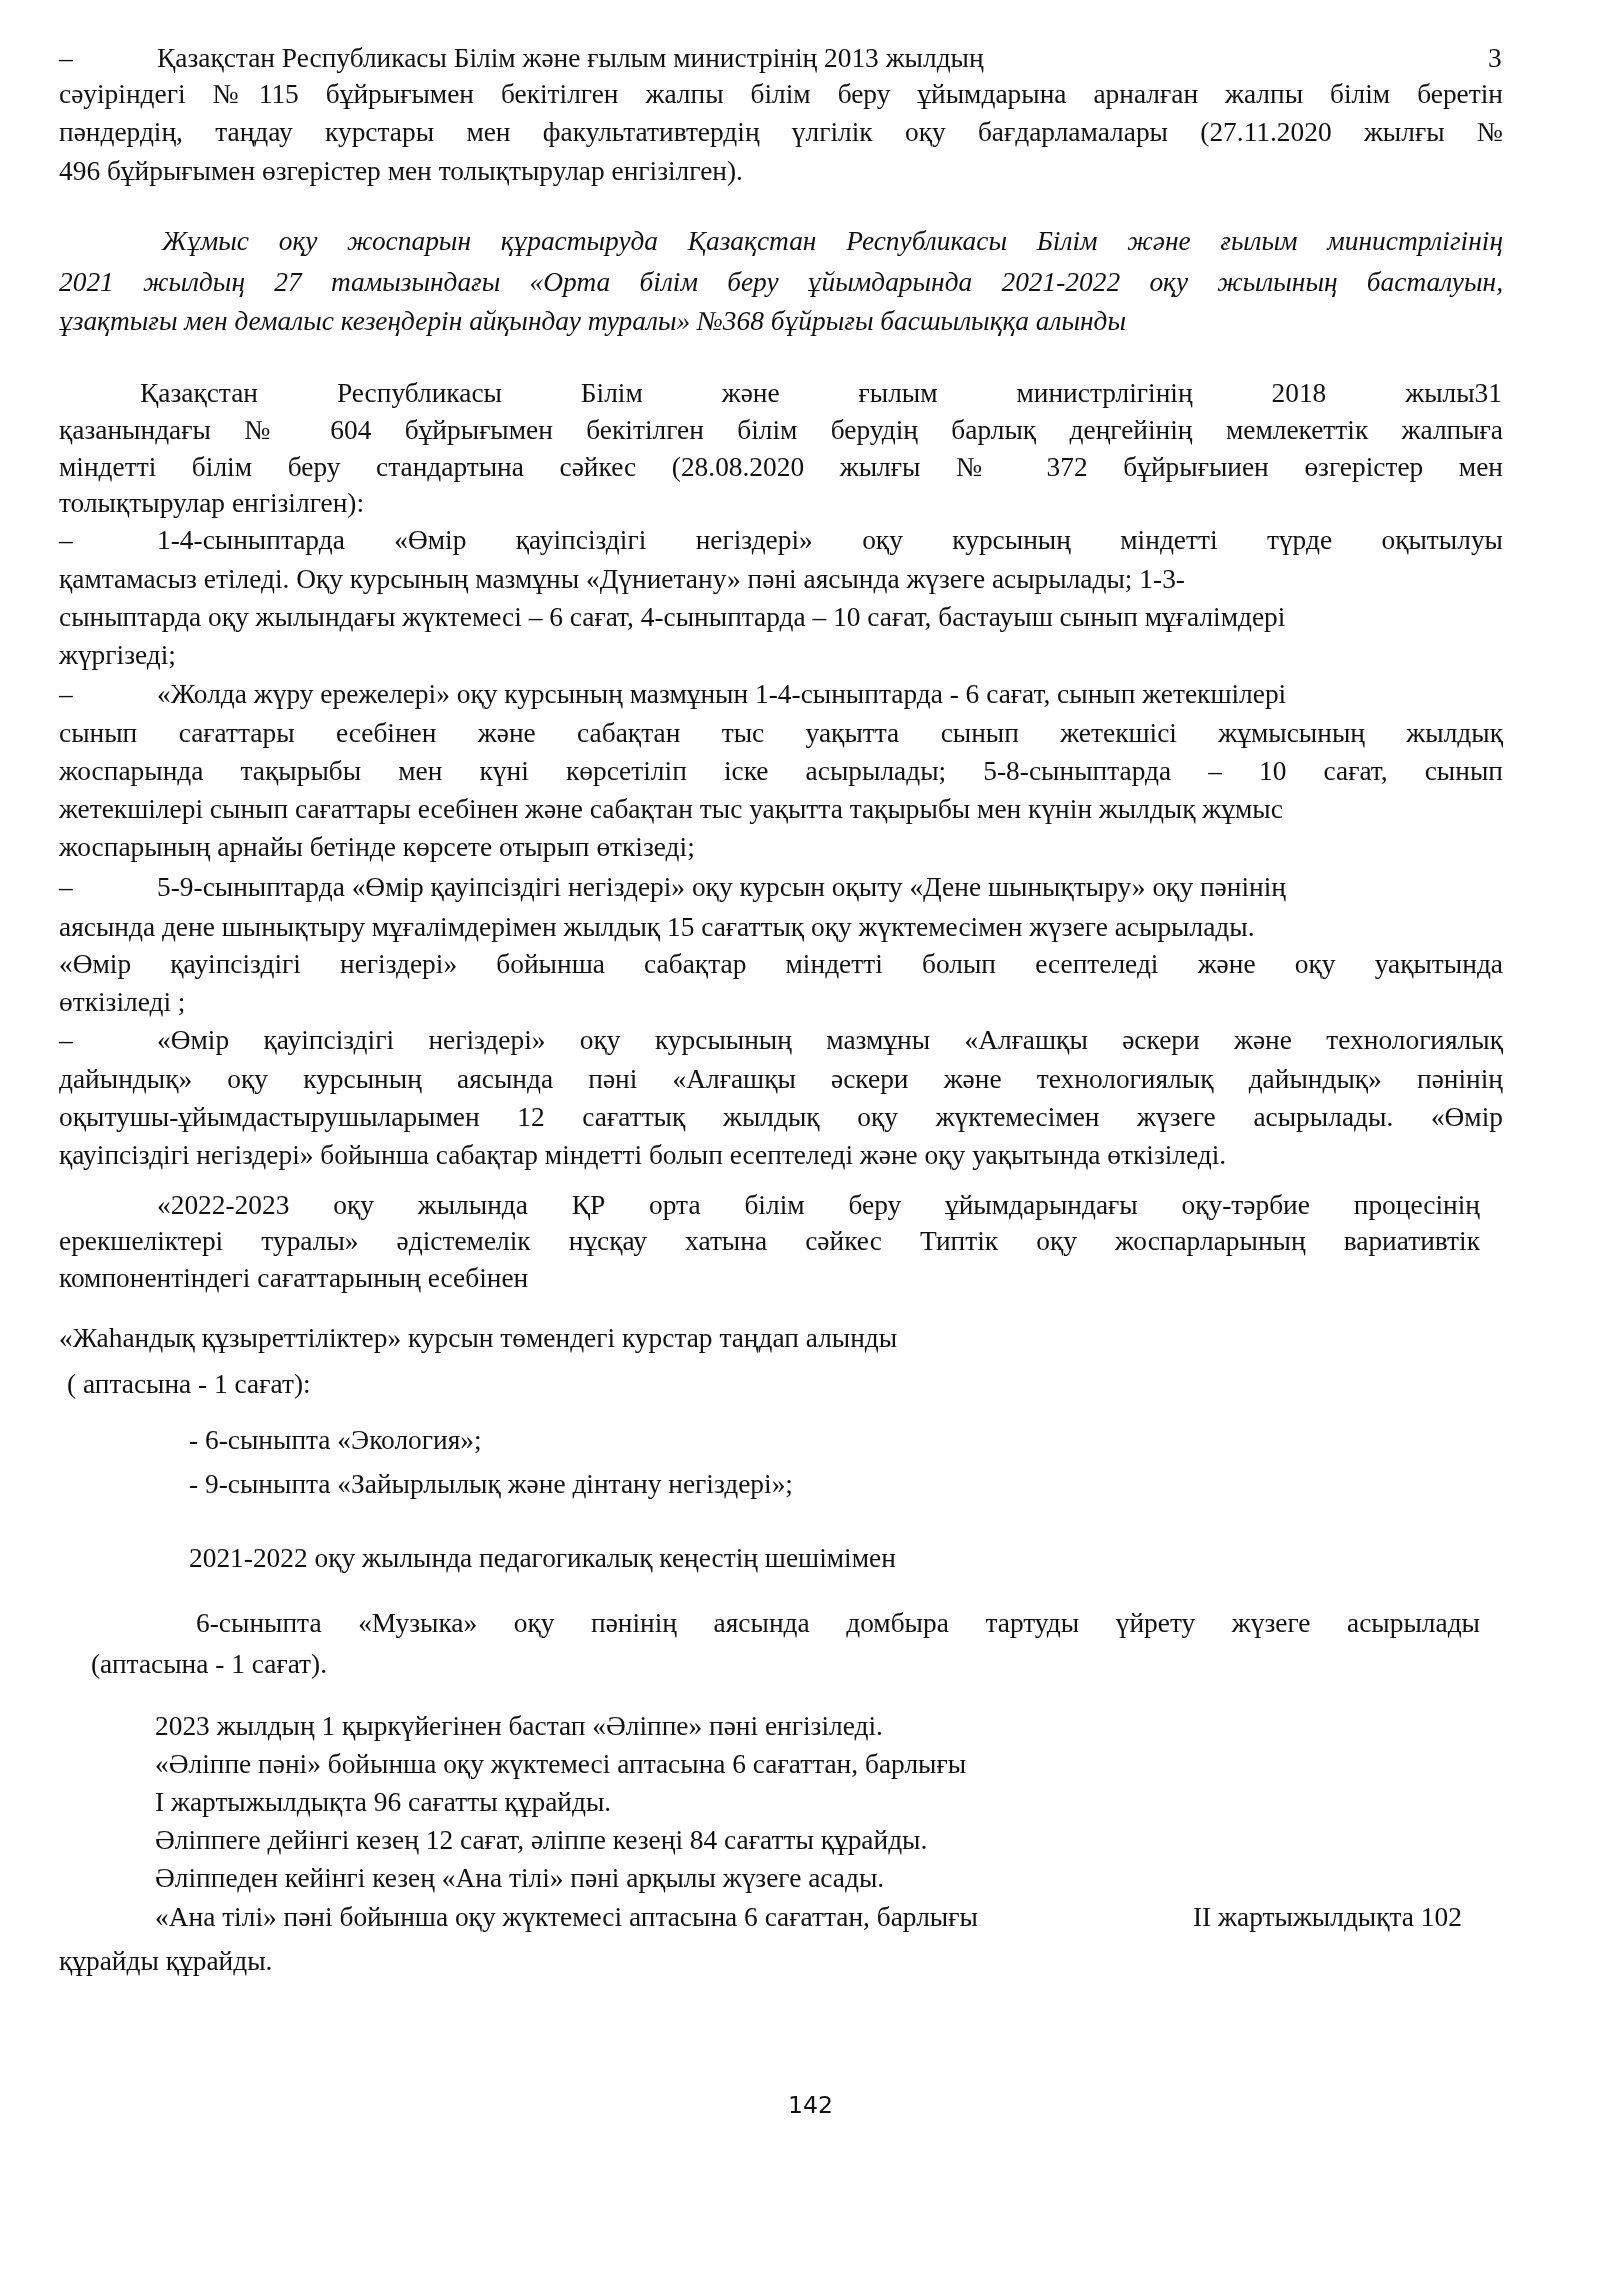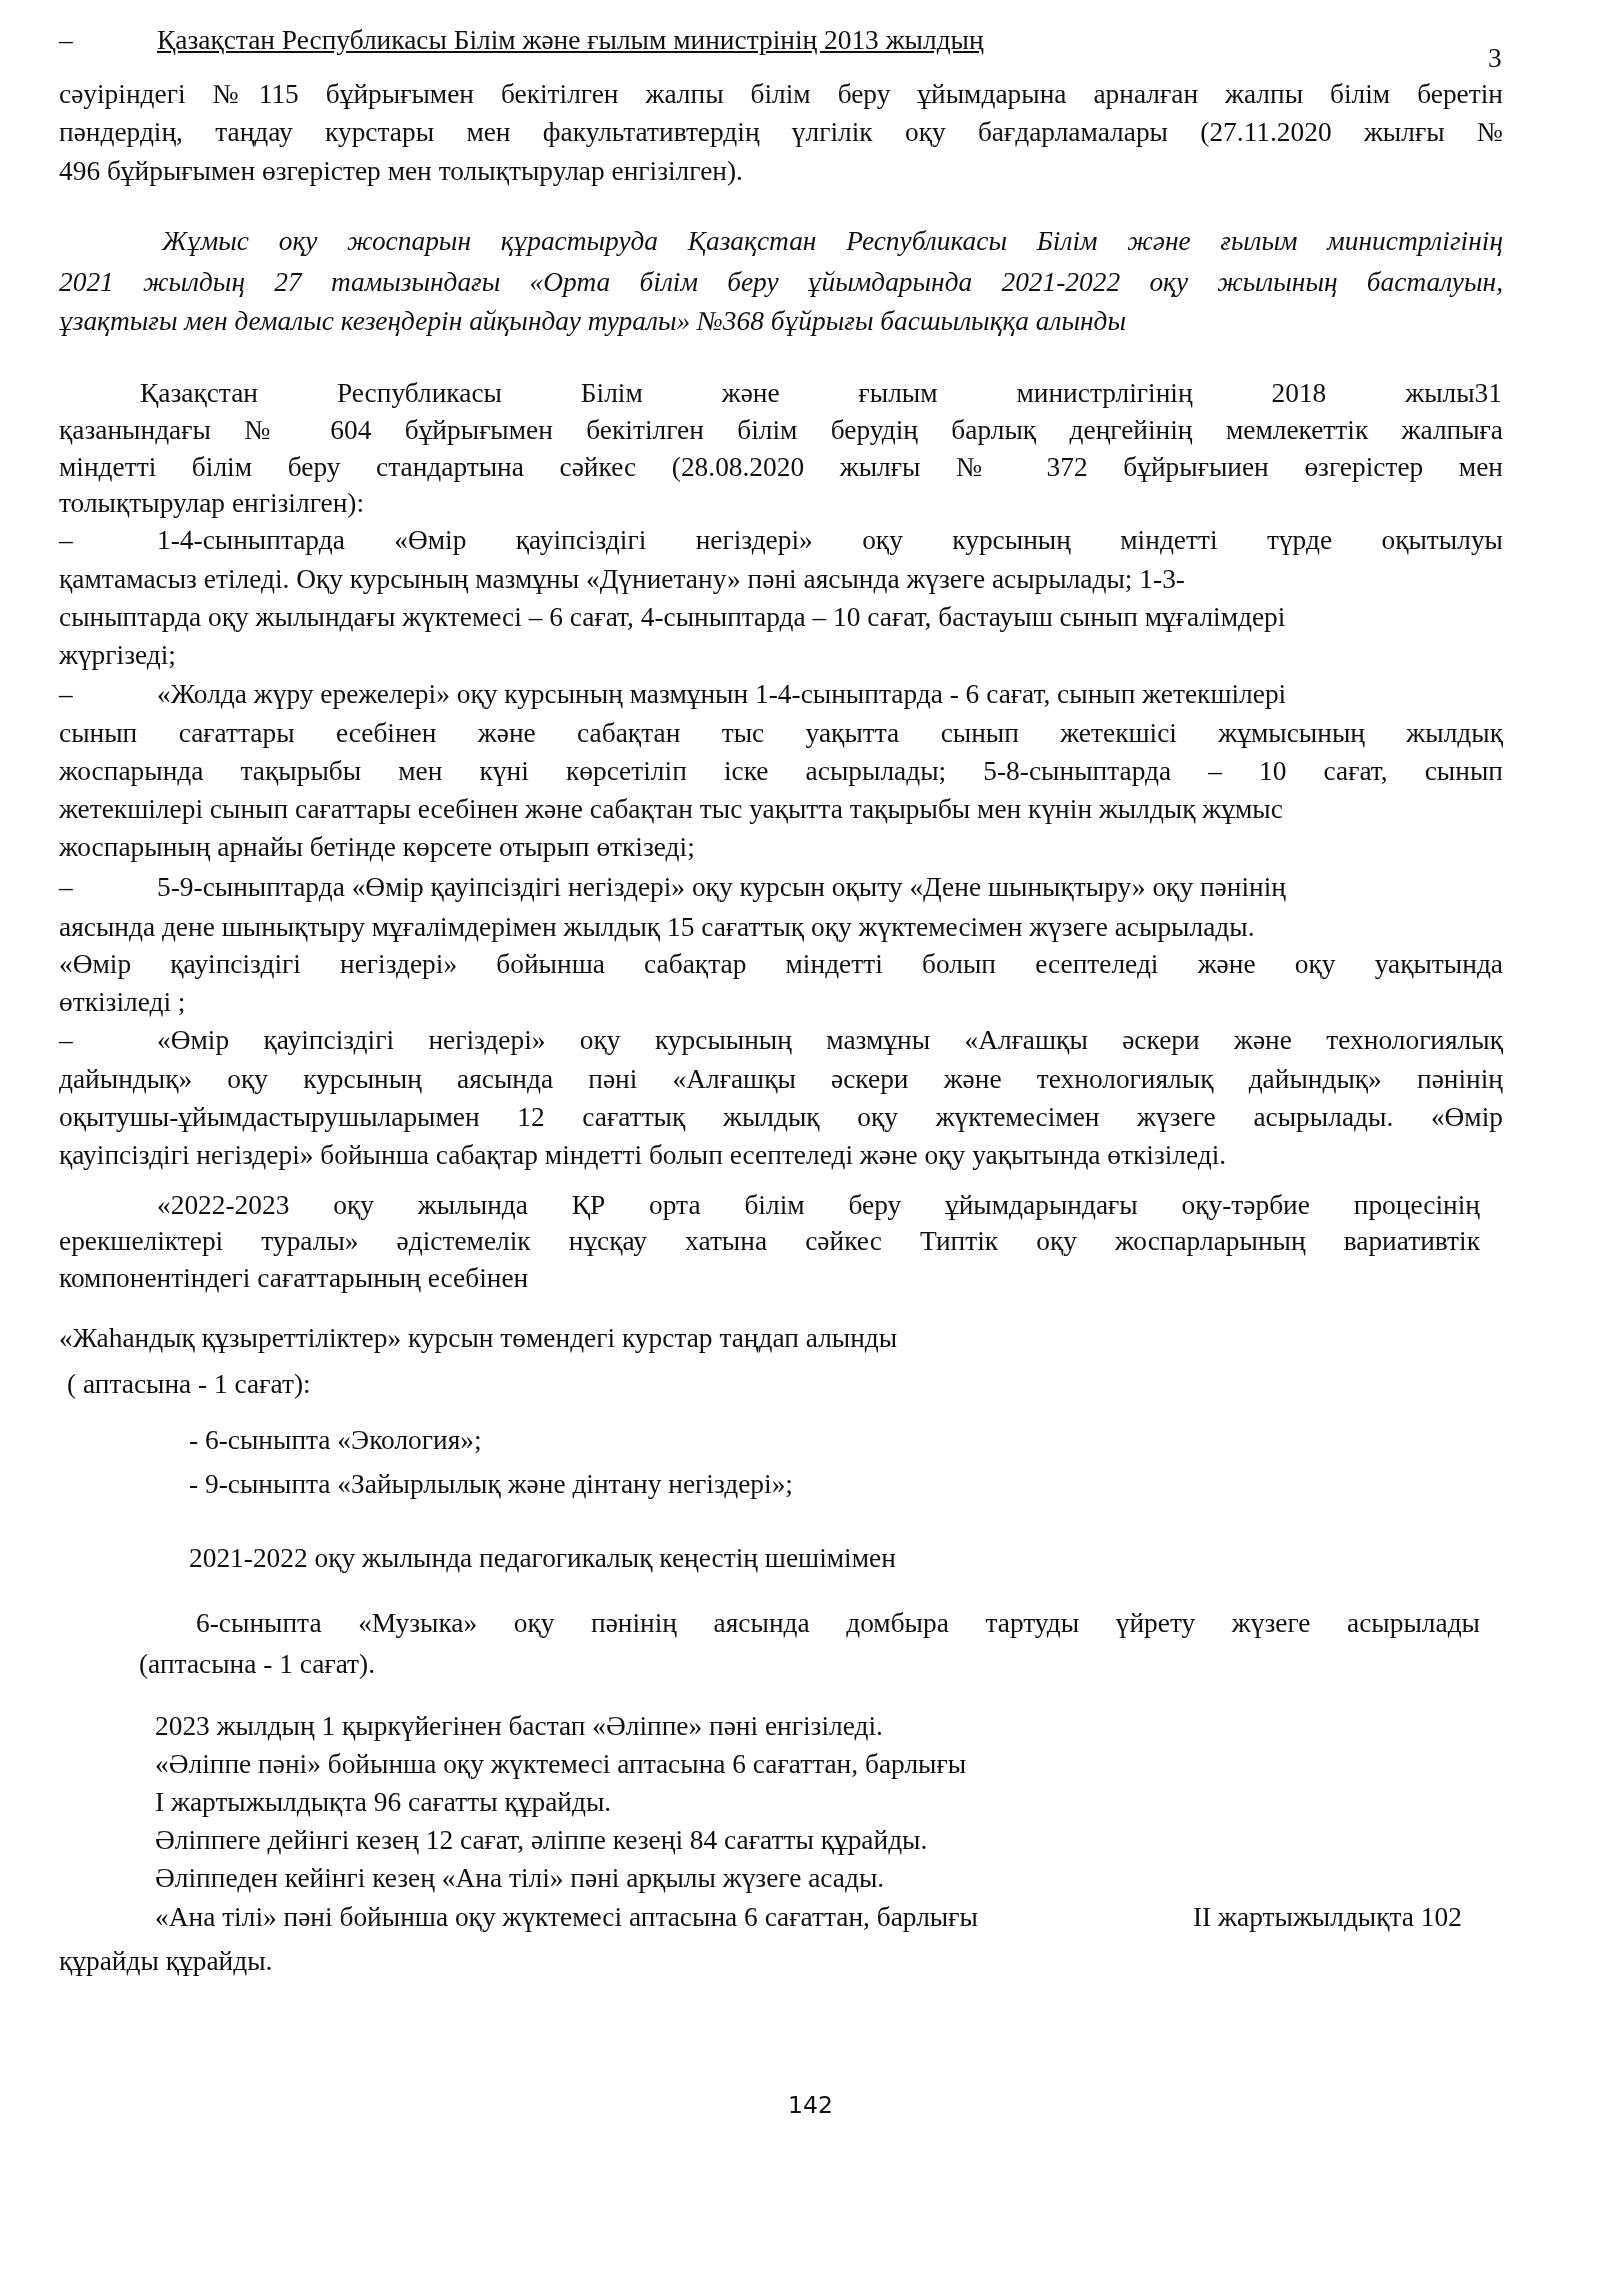--- a/index.html
+++ b/index.html
@@ -8,21 +8,21 @@
   .ln { position: absolute; font-size: 27.4px; line-height: 35px; white-space: nowrap; }
   .j { left: 59px; width: 1444px; text-align: justify; text-align-last: justify; white-space: normal; }
   .it { font-style: italic; }
   .dash { display: inline-block; width: 98px; }
   .pagenum { position: absolute; left: 0; width: 1621px; text-align: center; top: 2091px;
              font-family: "DejaVu Sans", "Liberation Sans", sans-serif; font-size: 23.5px; }
 </style>
 </head>
 <body>
 
-<div class="ln" style="left:59px;top:23px;text-decoration:underline;"><span class="dash">–</span><span>Қазақстан Республикасы Білім және ғылым министрінің  2013 жылдың</span></div>
+<div class="ln" style="left:59px;top:41px;"><span class="dash">–</span><span>Қазақстан Республикасы Білім және ғылым министрінің  2013 жылдың</span></div>
 <div class="ln" style="left:1488px;top:41px;">3</div>
 <div class="ln j" style="top:77px;">сәуіріндегі №115 бұйрығымен бекітілген жалпы білім беру ұйымдарына арналған жалпы білім беретін</div>
 <div class="ln j" style="top:115px;">пәндердің, таңдау курстары мен факультативтердің үлгілік оқу бағдарламалары (27.11.2020 жылғы №</div>
 <div class="ln" style="left:59px;top:154px;">496 бұйрығымен  өзгерістер мен толықтырулар енгізілген).</div>
 
 <div class="ln it" style="left:162px;top:224px;width:1341px;text-align:justify;text-align-last:justify;white-space:normal;">Жұмыс оқу жоспарын құрастыруда Қазақстан Республикасы Білім және ғылым министрлігінің</div>
 <div class="ln it j" style="top:265px;">2021 жылдың 27 тамызындағы «Орта білім беру ұйымдарында 2021-2022 оқу жылының басталуын,</div>
 <div class="ln it" style="left:59px;top:304px;">ұзақтығы мен демалыс кезеңдерін айқындау туралы» №368 бұйрығы басшылыққа алынды</div>
 
 <div class="ln" style="left:140px;top:376px;width:1362px;text-align:justify;text-align-last:justify;white-space:normal;">Қазақстан Республикасы Білім және ғылым министрлігінің 2018 жылы31</div>
@@ -56,21 +56,21 @@
 <div class="ln" style="left:59px;top:1261px;">компонентіндегі сағаттарының есебінен</div>
 
 <div class="ln" style="left:59px;top:1321px;text-align:right;">«Жаһандық құзыреттіліктер» курсын төмендегі курстар таңдап алынды</div>
 <div class="ln" style="left:67px;top:1367px;">( аптасына - 1 сағат):</div>
 
 <div class="ln" style="left:189px;top:1423px;">- 6-сыныпта «Экология»;</div>
 <div class="ln" style="left:189px;top:1467px;">- 9-сыныпта «Зайырлылық және дінтану негіздері»;</div>
 
 <div class="ln" style="left:189px;top:1541px;">2021-2022 оқу жылында педагогикалық кеңестің шешімімен</div>
 <div class="ln" style="left:196px;top:1606px;width:1284px;text-align:justify;text-align-last:justify;white-space:normal;">6-сыныпта  «Музыка» оқу пәнінің аясында   домбыра тартуды үйрету жүзеге асырылады</div>
-<div class="ln" style="left:91px;top:1647px;margin-left:48px;">(аптасына - 1 сағат).</div>
+<div class="ln" style="left:91px;top:1647px;">(аптасына - 1 сағат).</div>
 
 <div class="ln" style="left:155px;top:1709px;">2023 жылдың 1 қыркүйегінен бастап «Әліппе» пәні енгізіледі.</div>
 <div class="ln" style="left:155px;top:1747px;">«Әліппе пәні» бойынша оқу жүктемесі аптасына 6 сағаттан, барлығы</div>
 <div class="ln" style="left:155px;top:1785px;">I жартыжылдықта 96 сағатты құрайды.</div>
 <div class="ln" style="left:155px;top:1823px;">Әліппеге дейінгі кезең 12 сағат, әліппе кезеңі 84 сағатты құрайды.</div>
 <div class="ln" style="left:155px;top:1861px;">Әліппеден кейінгі кезең «Ана тілі» пәні арқылы жүзеге асады.</div>
 <div class="ln" style="left:155px;top:1900px;">«Ана тілі» пәні бойынша оқу жүктемесі аптасына 6 сағаттан, барлығы</div>
 <div class="ln" style="left:1193px;top:1900px;">II жартыжылдықта 102</div>
 <div class="ln" style="left:59px;top:1944px;">құрайды құрайды.</div>
 

